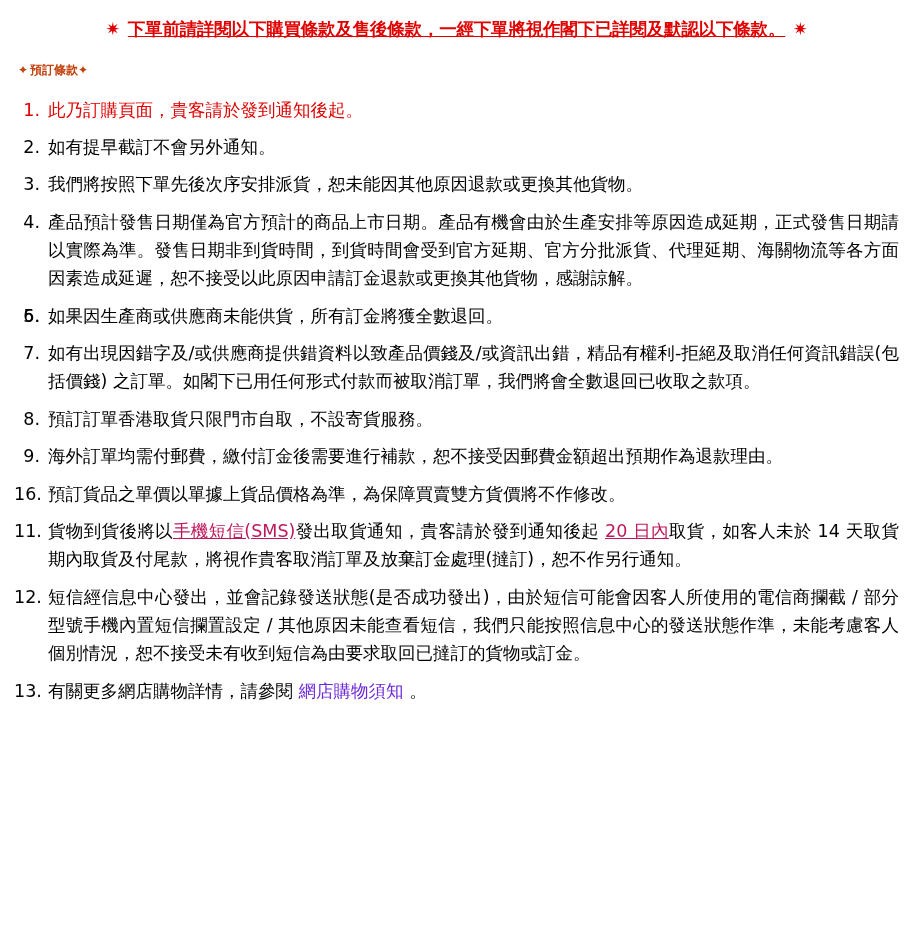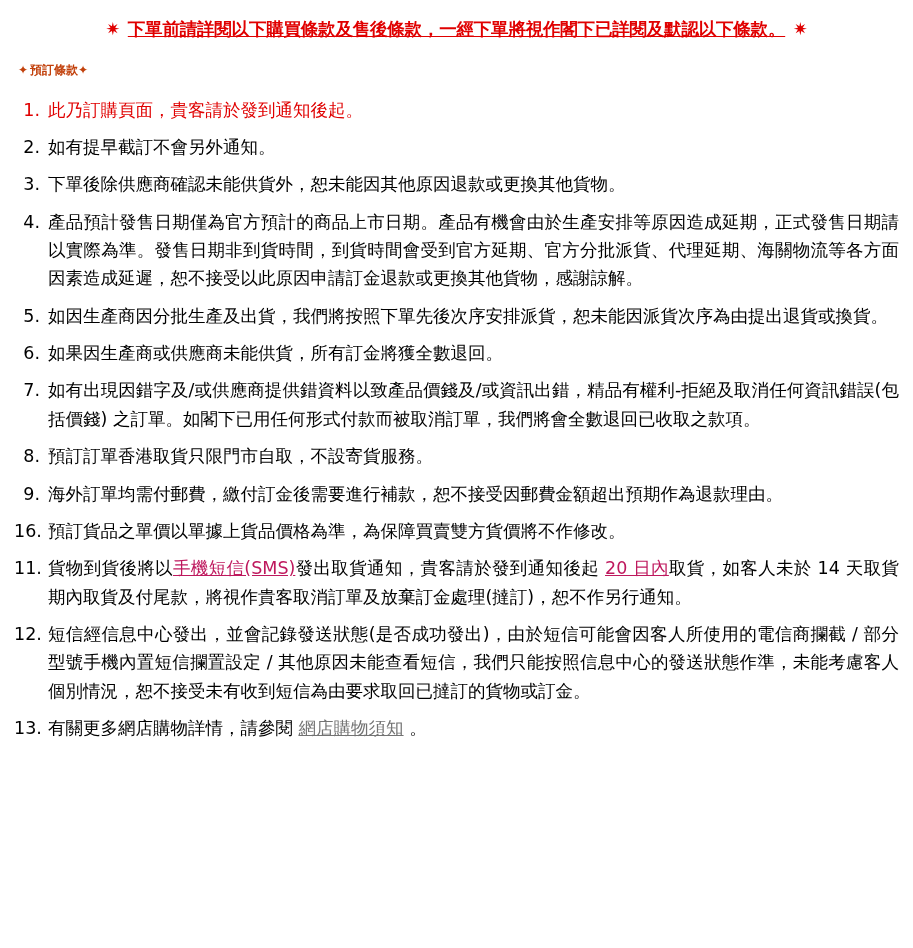--- a/index.html
+++ b/index.html
@@ -72,22 +72,21 @@
   li.red, li.red .num {
     color: #e00000;
   }
   .u {
     text-decoration: underline;
   }
   .red {
     color: #be185d;
   }
   .link {
-    color: #737373;
-    text-decoration: underline;
+    color: #6d28d9;
     cursor: pointer;
   }
 </style>
 </head>
 <body>
 
 <div class="page">
 
   <div class="banner">
     <span class="star">✷</span>
@@ -95,23 +94,23 @@
     <span class="star">✷</span>
   </div>
 
   <div class="section-title">
     <span class="d">✦</span><span>預訂條款</span><span class="d">✦</span>
   </div>
 
   <ol class="terms" id="terms-list">
       <li class="red"><span class="num">1.</span><span>此乃訂購頁面，貴客請於發到通知後起。</span></li>
       <li><span class="num">2.</span><span>如有提早截訂不會另外通知。</span></li>
-      <li><span class="num">3.</span><span>下單後除供應商確認未能供貨外，恕未能因其他原因退款或更換其他貨物。</span></li>
+      <li><span class="num">3.</span><span>我們將按照下單先後次序安排派貨，恕未能因其他原因退款或更換其他貨物。</span></li>
       <li><span class="num">4.</span><span>產品預計發售日期僅為官方預計的商品上市日期。產品有機會由於生產安排等原因造成延期，正式發售日期請以實際為準。發售日期非到貨時間，到貨時間會受到官方延期、官方分批派貨、代理延期、海關物流等各方面因素造成延遲，恕不接受以此原因申請訂金退款或更換其他貨物，感謝諒解。</span></li>
-      <li><span class="num">5.</span><span>如因生產商因分批生產及出貨，我們將按照下單先後次序安排派貨，恕未能因派貨次序為由提出退貨或換貨。</span></li>
+      <li><span class="num">5.</span></li>
       <li><span class="num">6.</span><span>如果因生產商或供應商未能供貨，所有訂金將獲全數退回。</span></li>
       <li><span class="num">7.</span><span>如有出現因錯字及/或供應商提供錯資料以致產品價錢及/或資訊出錯，精品有權利-拒絕及取消任何資訊錯誤(包括價錢) 之訂單。如閣下已用任何形式付款而被取消訂單，我們將會全數退回已收取之款項。</span></li>
       <li><span class="num">8.</span><span>預訂訂單香港取貨只限門市自取，不設寄貨服務。</span></li>
       <li><span class="num">9.</span><span>海外訂單均需付郵費，繳付訂金後需要進行補款，恕不接受因郵費金額超出預期作為退款理由。</span></li>
       <li><span class="num">16.</span><span>預訂貨品之單價以單據上貨品價格為準，為保障買賣雙方貨價將不作修改。</span></li>
       <li><span class="num">11.</span><span>貨物到貨後將以</span><span class="red u">手機短信(SMS)</span><span>發出取貨通知，貴客請於發到通知後起 </span><span class="red u">20 日內</span><span>取貨，如客人未於 14 天取貨期內取貨及付尾款，將視作貴客取消訂單及放棄訂金處理(撻訂)，恕不作另行通知。</span></li>
       <li><span class="num">12.</span><span>短信經信息中心發出，並會記錄發送狀態(是否成功發出)，由於短信可能會因客人所使用的電信商攔截 / 部分型號手機內置短信攔置設定 / 其他原因未能查看短信，我們只能按照信息中心的發送狀態作準，未能考慮客人個別情況，恕不接受未有收到短信為由要求取回已撻訂的貨物或訂金。</span></li>
       <li><span class="num">13.</span><span>有關更多網店購物詳情，請參閱 </span><span class="link">網店購物須知</span><span> 。</span></li>
     </ol>
 

